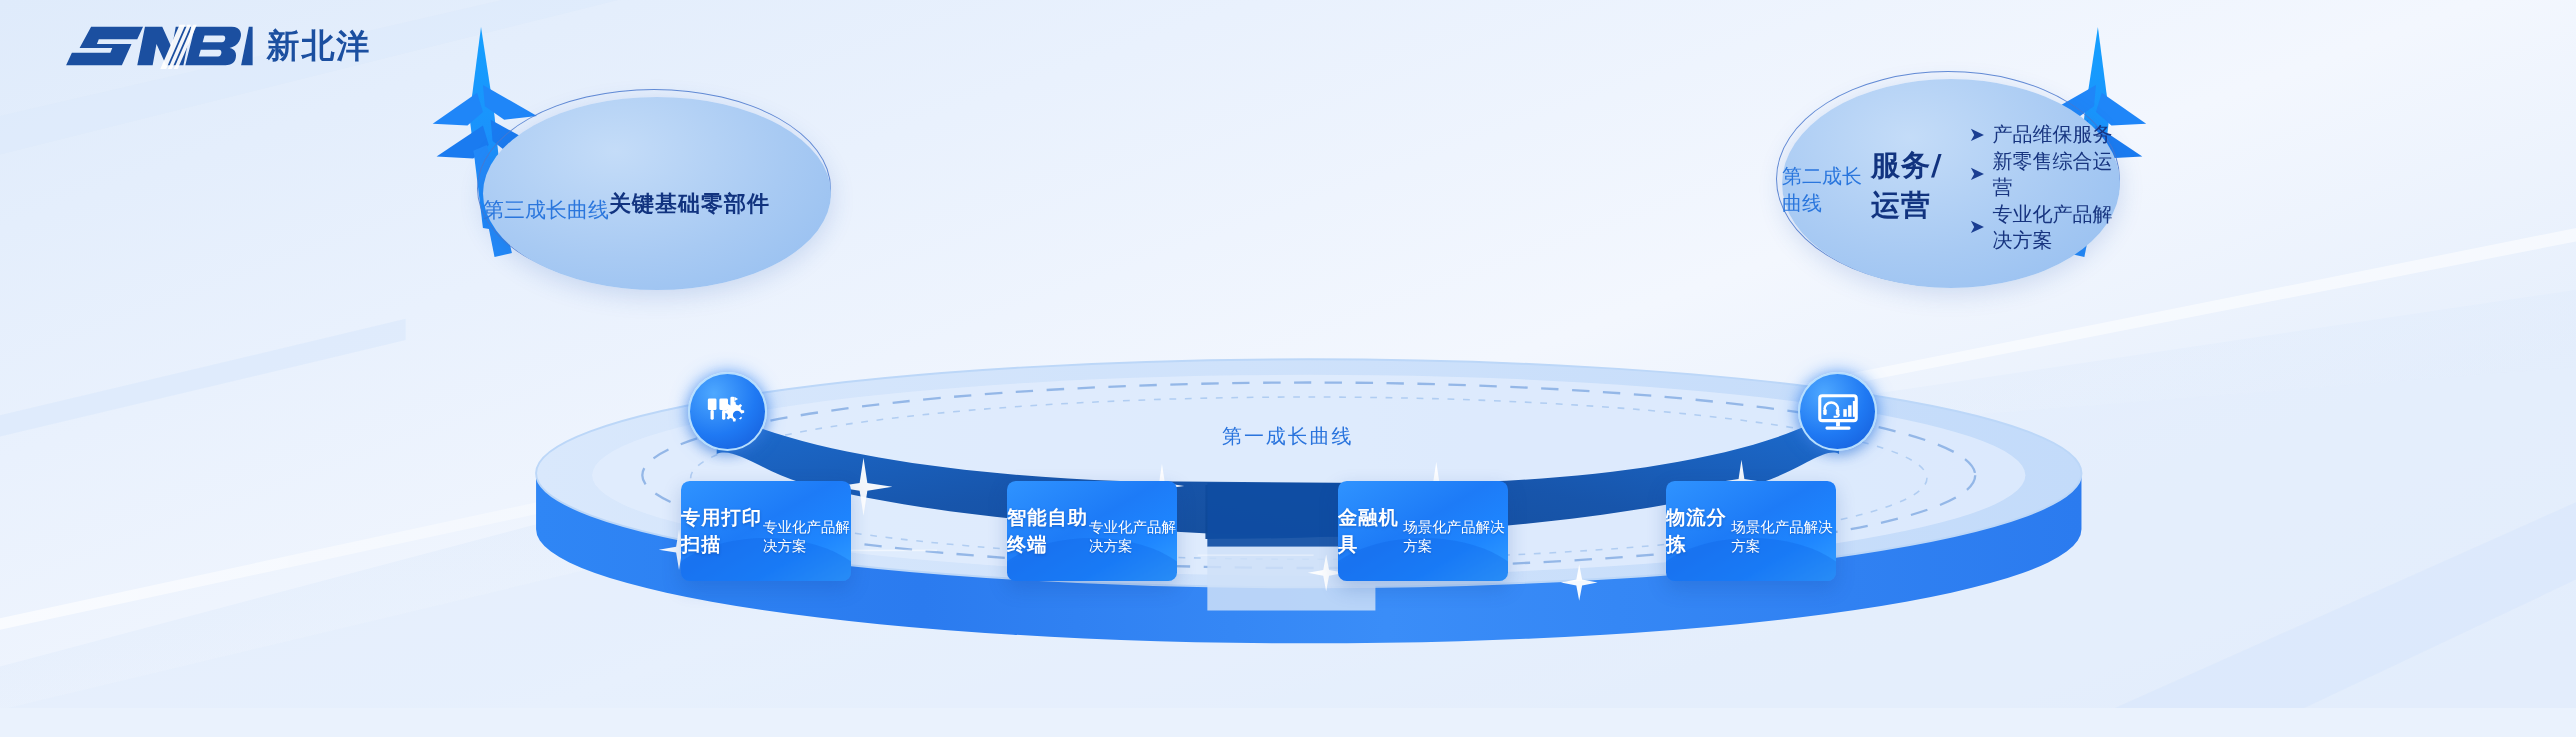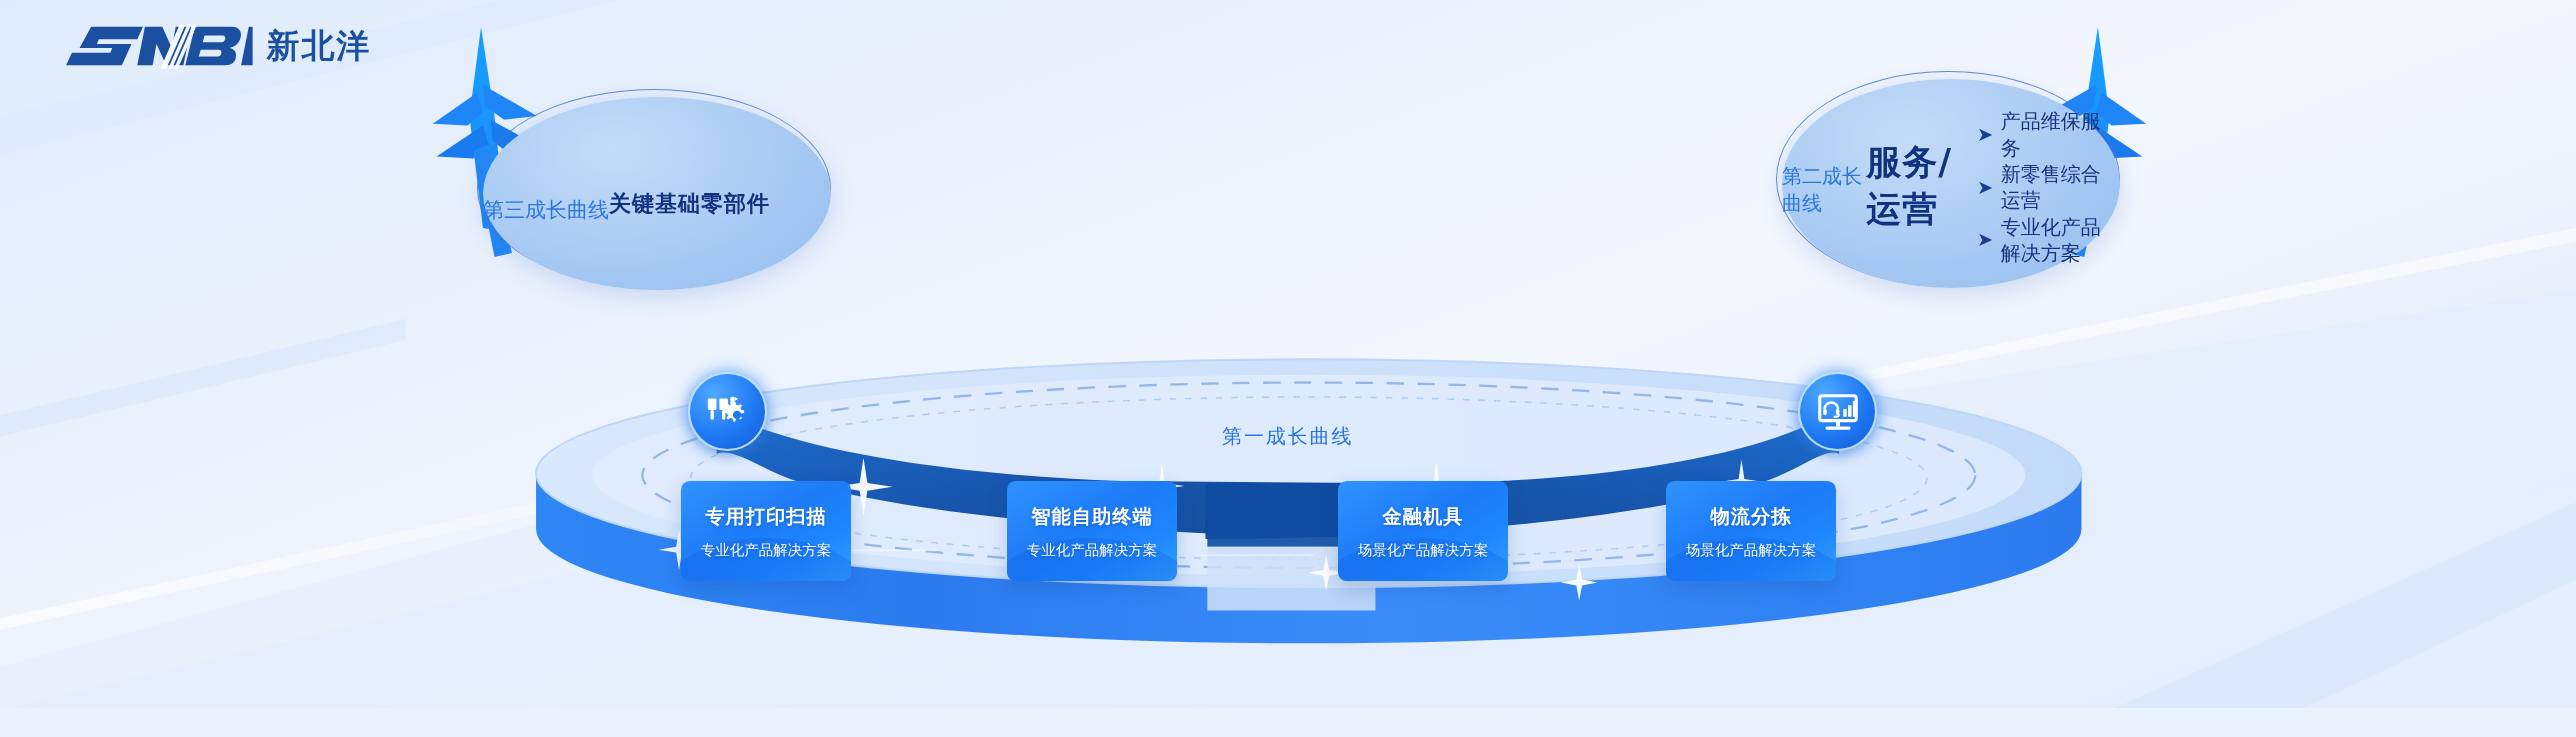--- a/index.html
+++ b/index.html
@@ -35,38 +35,38 @@
   .b-list li{display:flex;align-items:center;gap:7.7px;line-height:1.32;}
   .chev{color:#1b3e92;font-size:19.3px;line-height:1;}
 
   #bubble-left{left:483px;top:97px;width:348px;height:193px;}
   #bubble-left .b-sub{font-size:21px;margin-top:33px;}
   #bubble-left .b-title{font-size:22px;margin-top:21px;letter-spacing:1px;}
   #ring-left{left:477px;top:89px;width:352px;height:197px;}
 
   #bubble-right{left:1782px;top:79px;width:338px;height:209px;}
   #bubble-right .b-sub{font-size:20px;margin-top:13.5px;}
-  #bubble-right .b-title{font-size:35px;margin-top:5.8px;letter-spacing:1px;}
+  #bubble-right .b-title{font-size:29px;margin-top:5.8px;letter-spacing:1px;}
   #bubble-right .b-list{font-size:20px;margin-top:7.7px;}
   #ring-right{left:1776px;top:71px;width:342px;height:214px;}
 
   
   .iconcircle{position:absolute;width:75px;height:75px;border-radius:50%;
     background:radial-gradient(circle at 32% 26%,#4ea8ff 0%,#1f79f3 55%,#1459d6 100%);
     border:2.9px solid rgba(190,228,255,.95);
     box-shadow:0 0 17.4px rgba(70,150,255,.75),0 3.9px 11.6px rgba(20,60,140,.28);
     display:flex;align-items:center;justify-content:center;}
   #icon-left{left:688px;top:372px;}
   #icon-right{left:1798px;top:372px;}
 
   
   .card{position:absolute;width:170px;height:100px;border-radius:8.7px;
     background:linear-gradient(150deg,#2f93ff 0%,#1d7bf7 45%,#1e86ff 72%,#34a0ff 100%);
     box-shadow:0 7.7px 19.3px rgba(20,70,160,.22);
-    display:flex;flex-direction:column;align-items:center;justify-content:center;
+    display:flex;flex-direction:row;align-items:center;justify-content:center;
     overflow:hidden;}
   .card:after{content:"";position:absolute;left:-14%;bottom:-83px;width:128%;height:126px;
     border-radius:50%;background:rgba(12,96,226,.30);}
   .c-title{position:relative;z-index:2;color:#fff;font-weight:bold;font-size:19.3px;letter-spacing:1px;
     font-family:"DejaVu Sans","Liberation Sans",sans-serif;text-shadow:0 1px 2.9px rgba(8,50,130,.4);}
   .c-sub{position:relative;z-index:2;color:#ffffff;font-size:14.5px;margin-top:11px;
     font-family:"DejaVu Sans","Liberation Sans",sans-serif;text-shadow:0 1px 1.9px rgba(8,50,130,.35);}
 
   .curve-label{position:absolute;color:#2a74dd;font-size:20px;letter-spacing:1.9px;
     font-family:"DejaVu Sans","Liberation Sans",sans-serif;}

